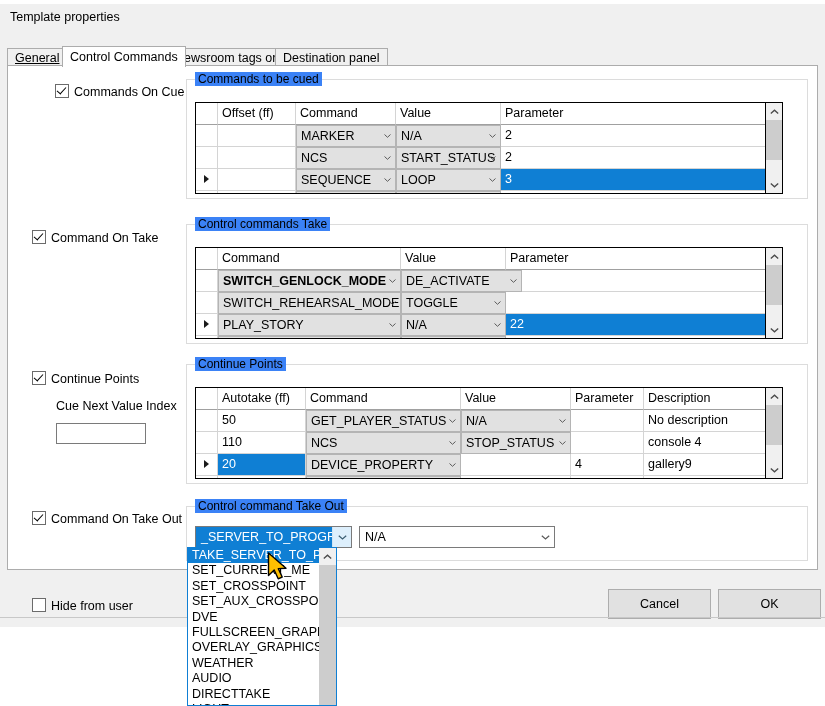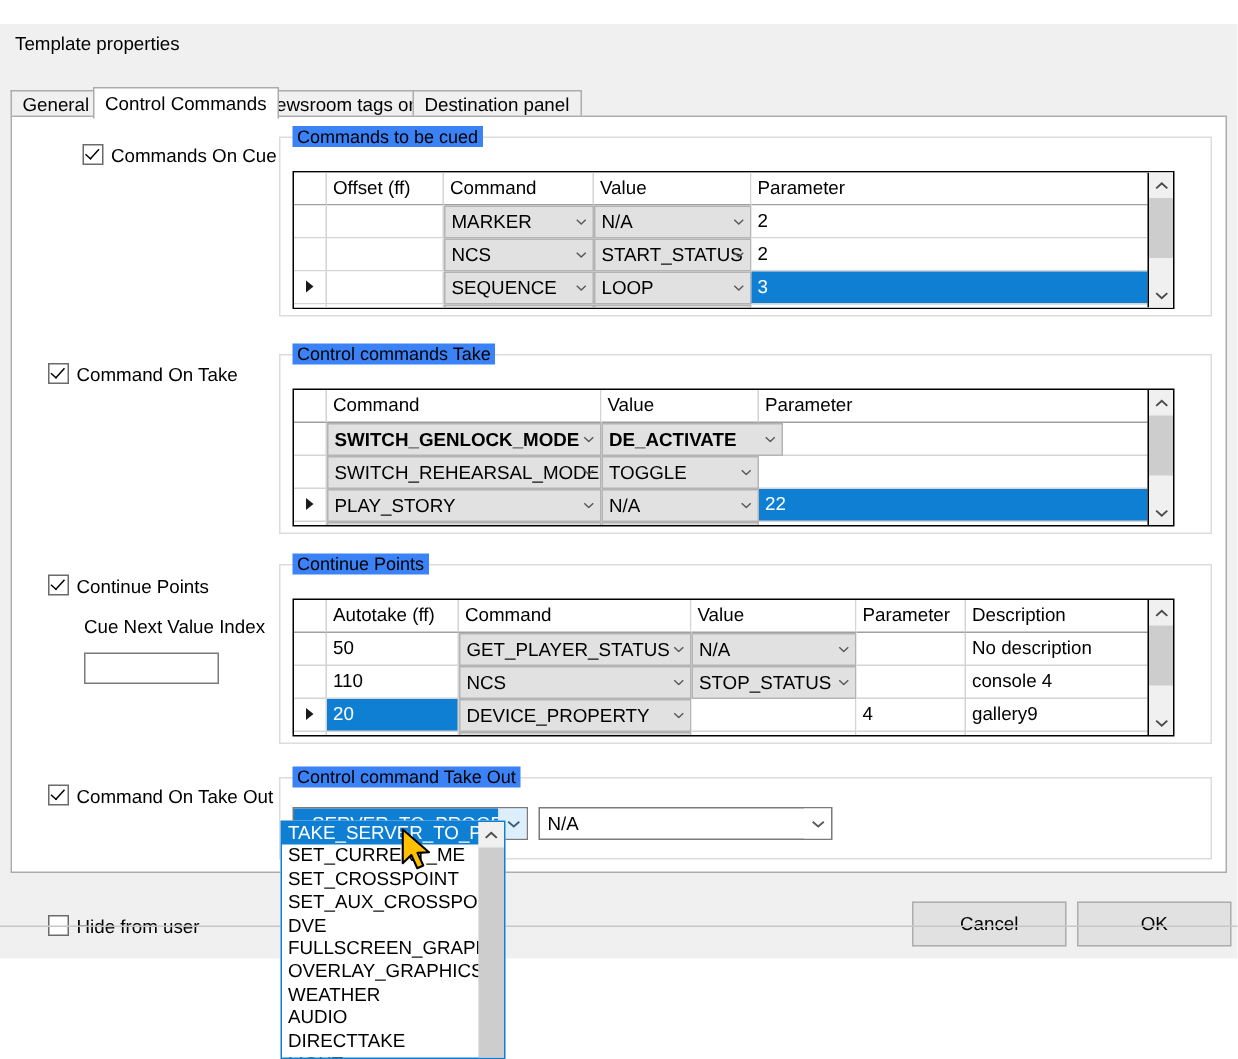--- a/index.html
+++ b/index.html
@@ -11,21 +11,21 @@
     width: 825px;
     height: 706px;
     font-family: "Liberation Sans", sans-serif;
     font-size: 12px;
     color: #000000;
     position: relative;
     overflow: hidden;
   }
   .dialog {
     position: absolute;
-    left: 0; top: 16px;
+    left: 0; top: 4px;
     width: 825px;
     height: 623px;
     background: #f0f0f0;
     box-sizing: border-box;
   }
   .dlg-title {
     position: absolute;
     left: 10px; top: 6px;
     font-size: 12.5px;
     color: #000;
@@ -304,21 +304,21 @@
   }
 </style>
 </head>
 <body>
 
 <div class="dialog">
 
   <div class="dlg-title">Template properties</div>
 
   <div class="tabstrip">
-    <div class="tab" style="left:0px;">General</div>
+    <div class="tab" style="left:0px;text-decoration:underline;">General</div>
     <div class="tab active" style="left:55px;">Control Commands</div>
     <div class="tab" style="left:160px;">Newsroom tags order</div>
     <div class="tab" style="left:268px;">Destination panel</div>
   </div>
 
   <div class="tabpage">
 
     <div class="cb" style="left:24px; top:18px;margin-left:23px;">
       <span class="box checked"></span><span>Commands On Cue</span>
     </div>
@@ -422,21 +422,21 @@
           <div class="gcell" style="flex:1;">Parameter</div>
         </div>
 
         <div class="grow">
           <div class="gcell sel-col"></div>
           <div class="gcell combo" style="width:183px;flex:none;font-weight:bold;"><span>SWITCH_GENLOCK_MODE</span><span class="chev">
                 <svg class="chev-svg" width="7" height="4" viewBox="0 0 7 4">
                   <path d="M0.5 0.5 L3.5 3.3 L6.5 0.5" fill="none" stroke="#5a5a5a" stroke-width="1"></path>
                 </svg>
               </span></div>
-          <div class="gcell combo" style="width:121px;flex:none;font-weight:bold;"><span>DE_ACTIVATE</span><span class="chev">
+          <div class="gcell combo" style="width:121px;flex:none;"><span>DE_ACTIVATE</span><span class="chev">
                 <svg class="chev-svg" width="7" height="4" viewBox="0 0 7 4">
                   <path d="M0.5 0.5 L3.5 3.3 L6.5 0.5" fill="none" stroke="#5a5a5a" stroke-width="1"></path>
                 </svg>
               </span></div>
           <div class="gcell" style="flex:1;"></div>
         </div>
 
         <div class="grow">
           <div class="gcell sel-col"></div>
           <div class="gcell combo" style="width:183px;flex:none;"><span>SWITCH_REHEARSAL_MODE</span><span class="chev">

